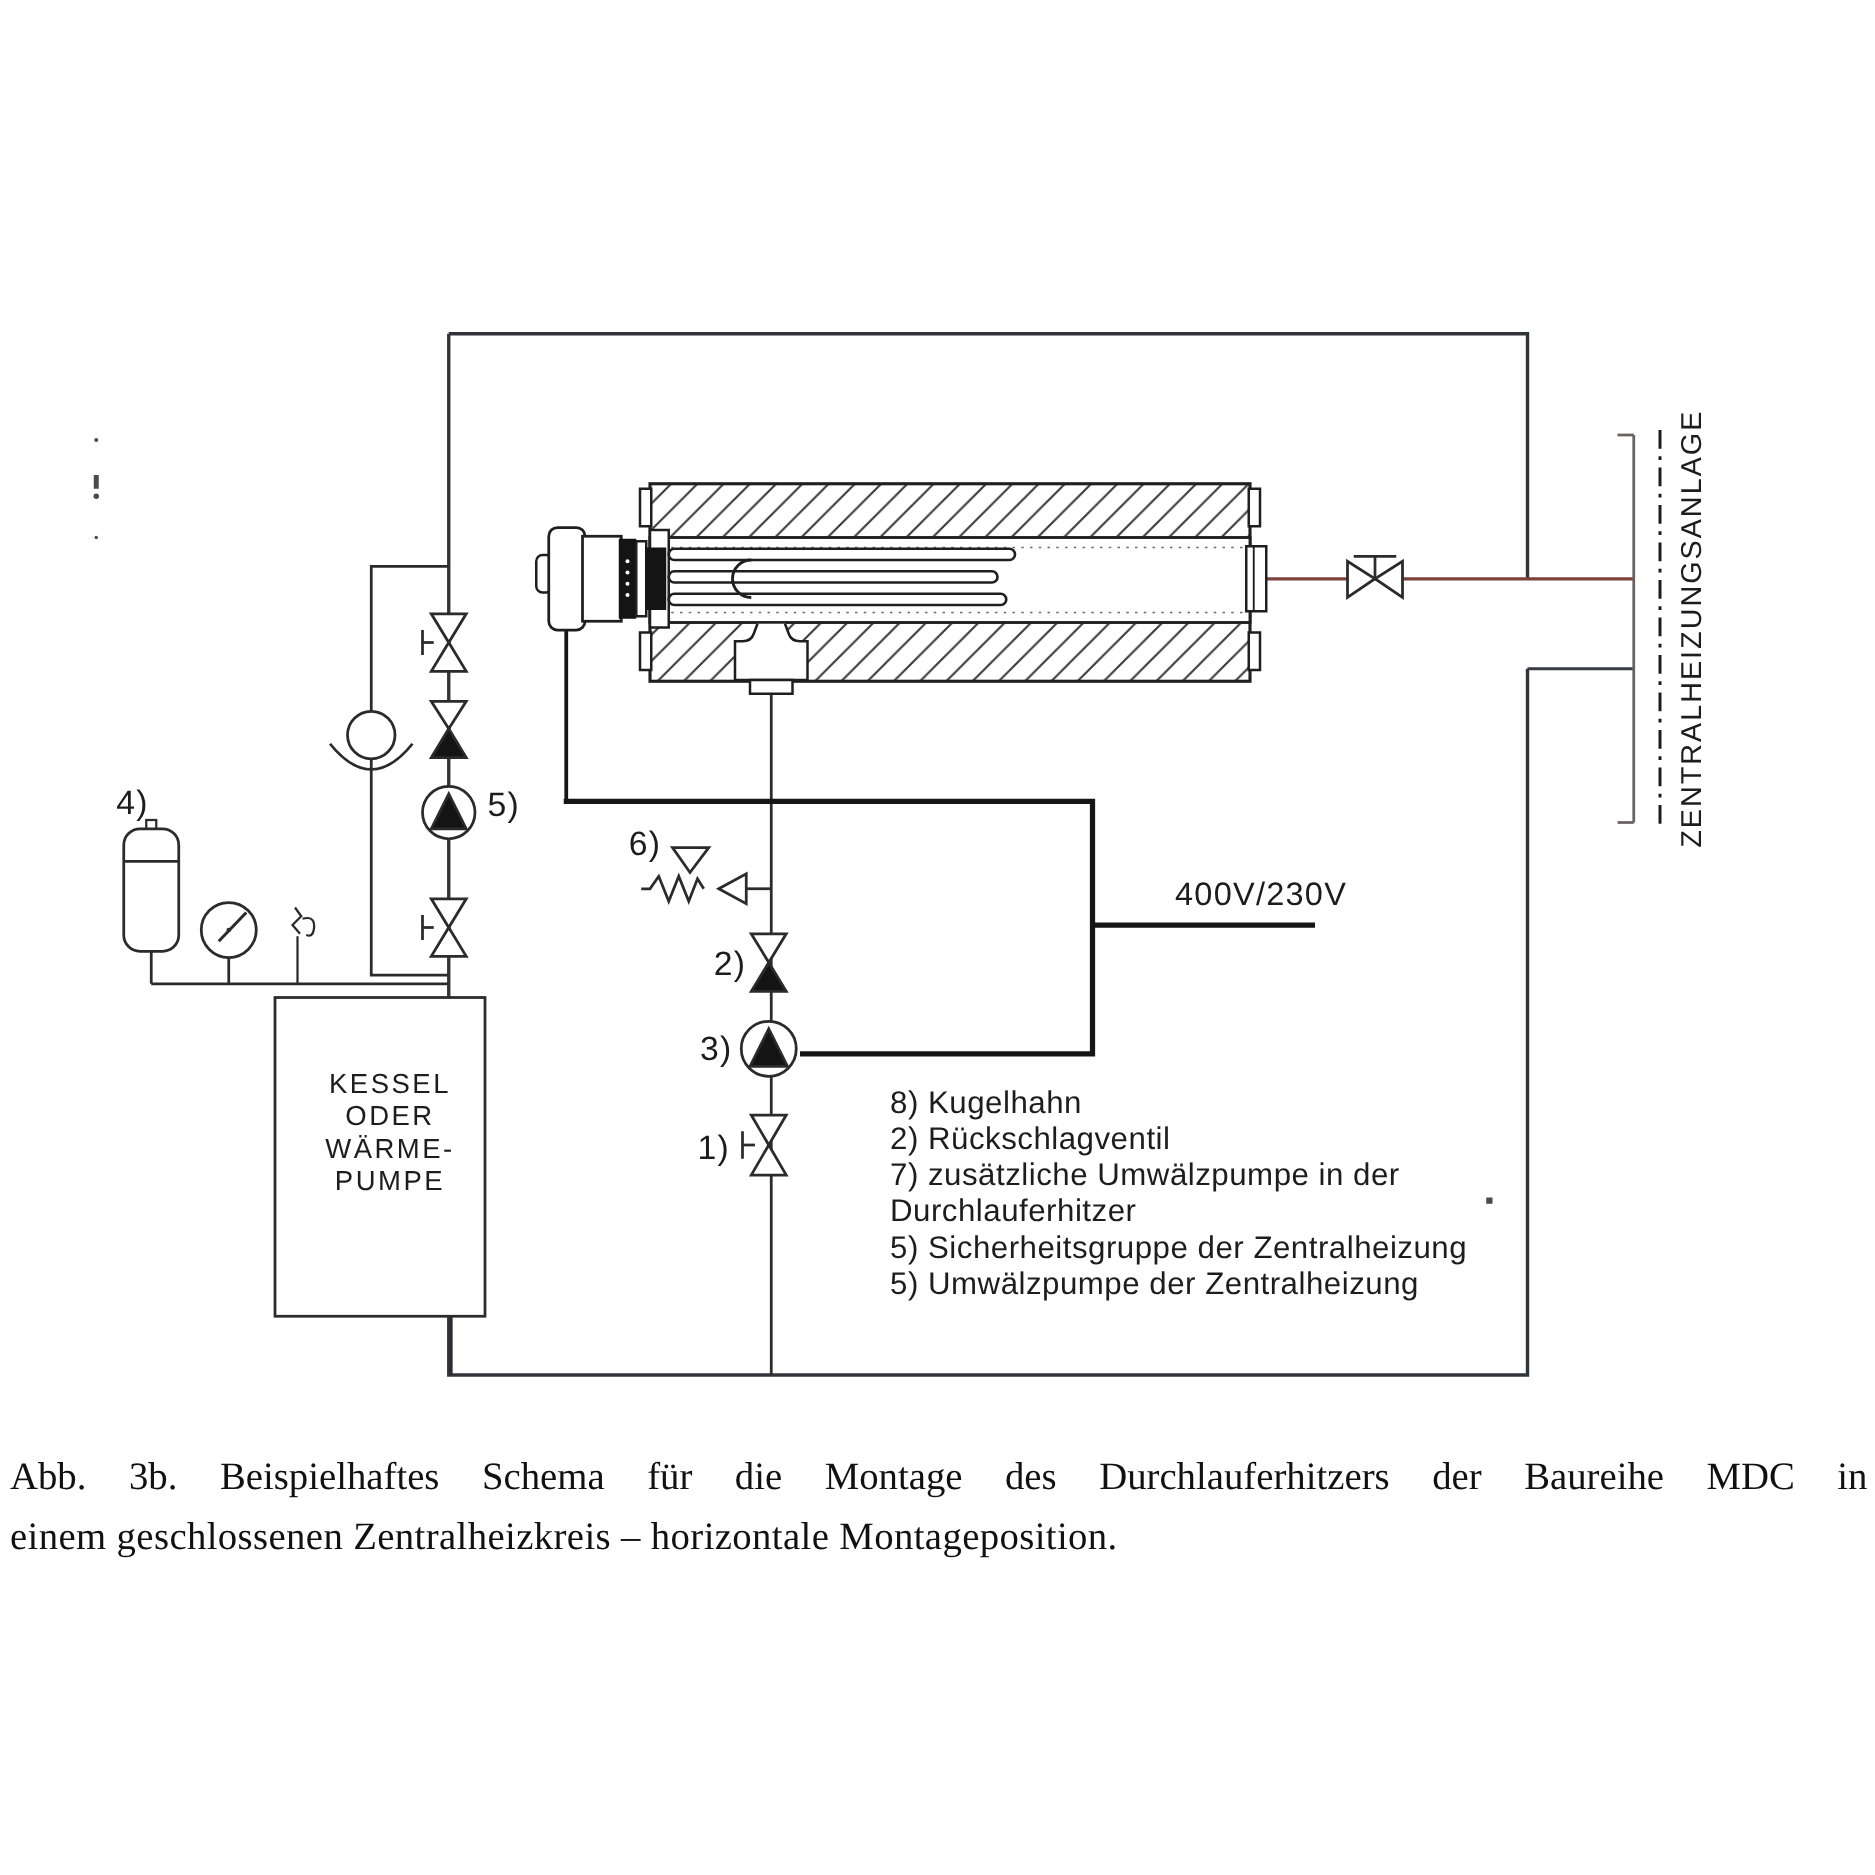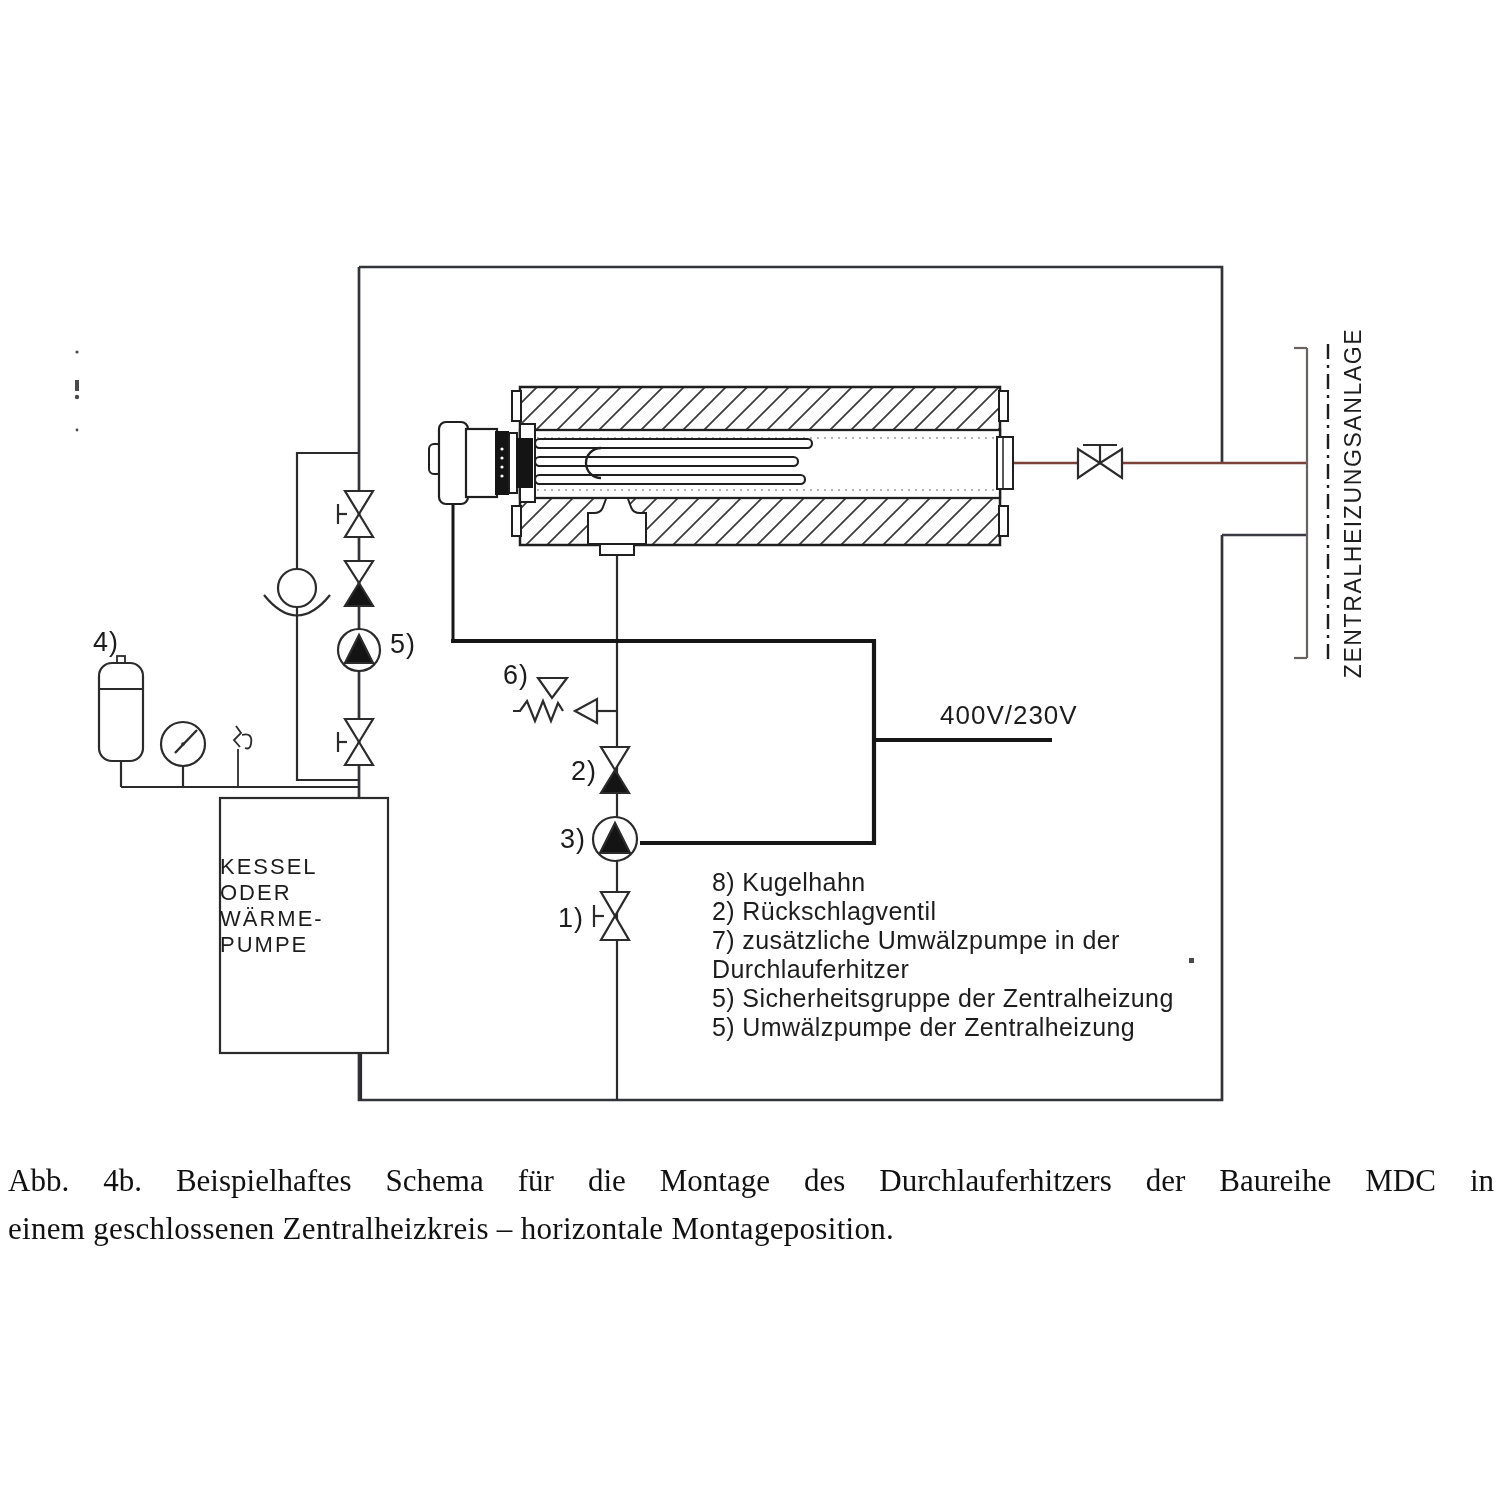--- a/index.html
+++ b/index.html
@@ -5,21 +5,21 @@
   html,body{margin:0;padding:0;background:#ffffff;}
   .page{position:relative;width:1500px;height:1500px;background:#ffffff;overflow:hidden;
         font-family:"Liberation Sans",sans-serif;color:#1d1d1d;}
   .diagram-svg{position:absolute;left:0;top:0;}
   .lbl{position:absolute;white-space:nowrap;color:#1c1c1c;}
   .marker{font-size:27px;letter-spacing:1px;}
   .legend{position:absolute;left:712px;top:868px;font-size:25px;line-height:29px;letter-spacing:0.4px;}
   .legend div{white-space:nowrap;}
   .power{left:920px;top:700px;font-size:26px;letter-spacing:1px;margin-left:20px;}
   .boiler-box-text{position:absolute;left:220px;top:798px;width:184px;height:255px;
-        display:flex;flex-direction:column;justify-content:center;align-items:flex-start;
+        display:flex;flex-direction:column;justify-content:center;align-items:center;
         padding-bottom:40px;box-sizing:border-box;}
   .boiler-box-text div{font-size:22px;line-height:26px;letter-spacing:2px;text-align:center;}
   .vlabel{position:absolute;left:1353px;top:503px;transform:translate(-50%,-50%) rotate(-90deg);
         font-size:23px;letter-spacing:1.6px;white-space:nowrap;}
   .caption{position:absolute;left:8px;width:1486px;font-family:"Liberation Serif",serif;
         font-size:31px;color:#111;}
   .caption-l1{top:1163px;text-align:justify;text-align-last:justify;}
   .caption-l2{top:1211px;text-align:left;letter-spacing:0.3px;}
 </style>
 </head>
@@ -224,16 +224,16 @@
 
   <div class="boiler-box-text">
     <div>KESSEL</div>
     <div>ODER</div>
     <div>WÄRME-</div>
     <div>PUMPE</div>
   </div>
 
   <div class="vlabel">ZENTRALHEIZUNGSANLAGE</div>
 
-  <div class="caption caption-l1">Abb. 4b. Beispielhaftes Schema für die Montage des Durchlauferhitzers der Baureihe MDC in</div>
+  <div class="caption caption-l1">Abb. 3b. Beispielhaftes Schema für die Montage des Durchlauferhitzers der Baureihe MDC in</div>
   <div class="caption caption-l2">einem geschlossenen Zentralheizkreis – horizontale Montageposition.</div>
 
 </div>
 
 </body></html>

